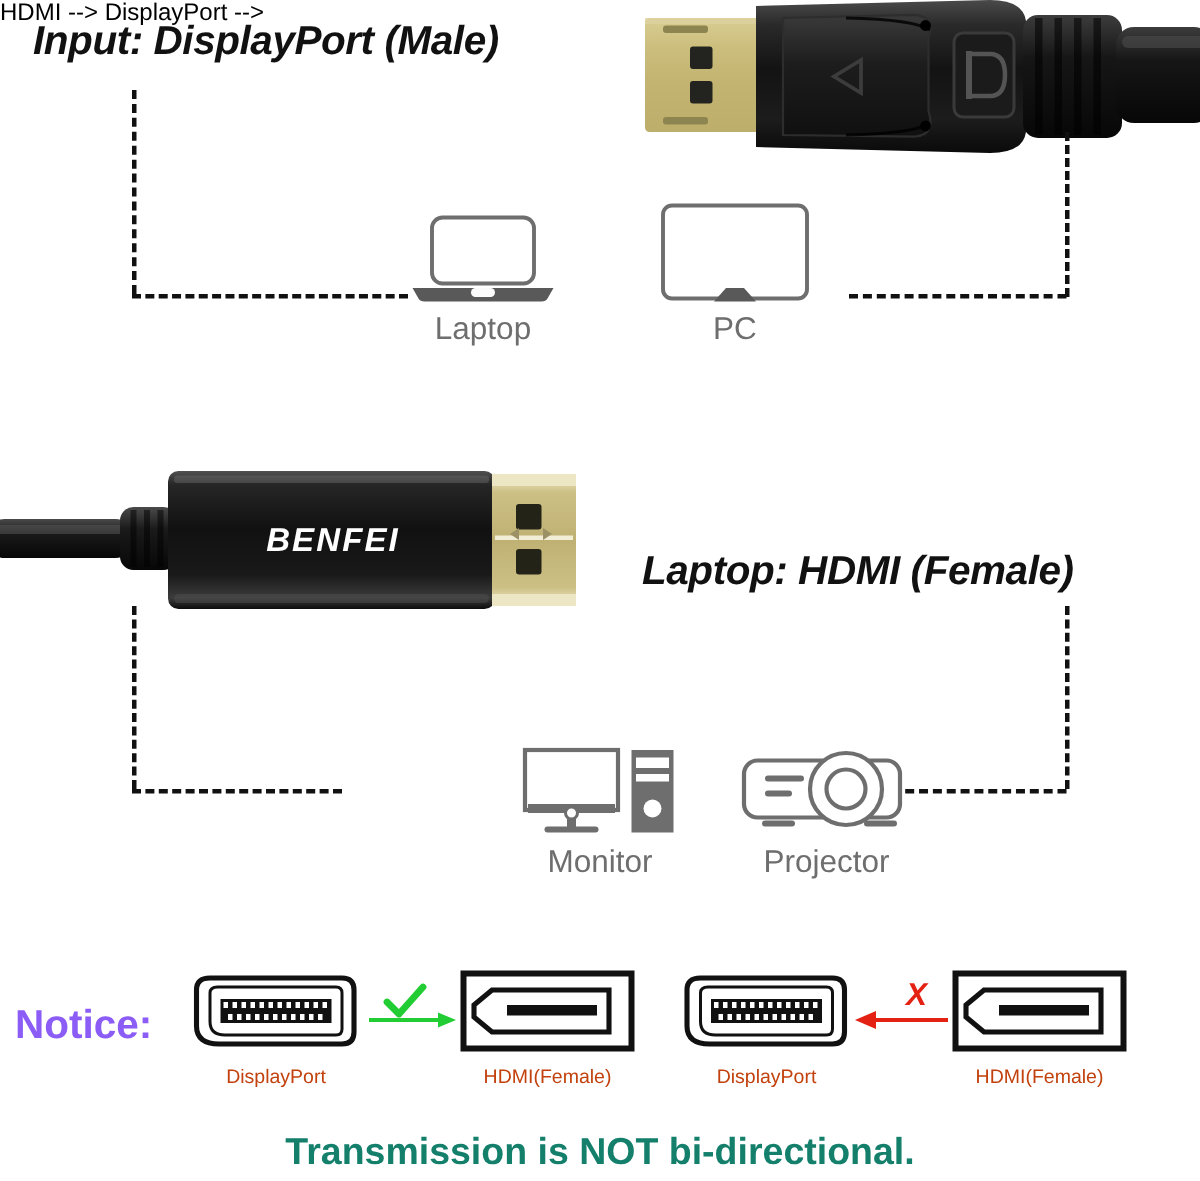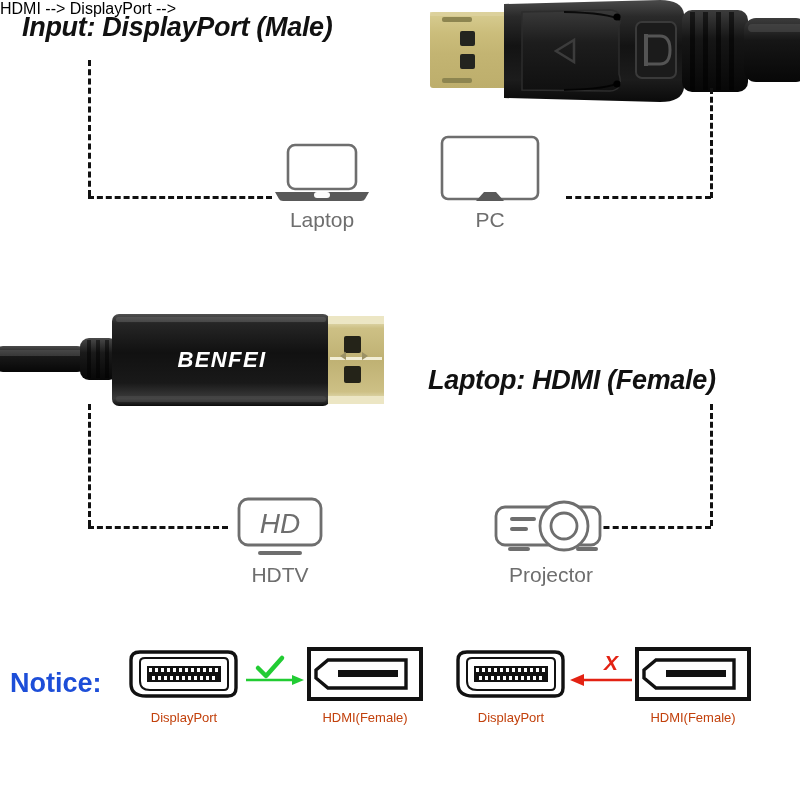--- a/index.html
+++ b/index.html
@@ -28,21 +28,21 @@
   
   .dev{position:absolute;text-align:center;}
   .dev .cap{
     font-size:21px;color:#6e6e6e;margin-top:4px;white-space:nowrap;
     font-family:"Liberation Sans", sans-serif;
   }
   .icon-grey{display:block;margin:0 auto;}
 
   
   .notice-word{
-    font-size:27px;font-weight:bold;color:#1d4ed8;white-space:nowrap;
+    font-size:27px;font-weight:bold;color:#8b5cf6;white-space:nowrap;
   }
   .port-cap{
     font-size:13px;color:#c2410c;white-space:nowrap;text-align:center;
   }
   .bottom-line{
     font-size:25px;font-weight:bold;color:#14806c;white-space:nowrap;
     text-align:center;width:100%;
   }
 
   
@@ -205,29 +205,35 @@
   
   <div class="abs section-title" style="left:428px;top:365px;">Laptop: HDMI (Female)</div>
 
   
   <div class="dash-v" style="left:88px;top:404px;height:122px;"></div>
   <div class="dash-h" style="left:88px;top:526px;width:140px;"></div>
   <div class="dash-h" style="left:585px;top:526px;width:126px;"></div>
   <div class="dash-v" style="left:710px;top:404px;height:122px;"></div>
 
   
-  <div class="dev" style="left:232px;top:497px;width:96px;">
-    <svg class="icon-grey" width="92" height="62" viewBox="0 0 92 62">
-      <rect x="5" y="2" width="82" height="46" rx="9" fill="#fff" stroke="#6e6e6e" stroke-width="2.8"></rect>
-      <text x="46" y="36" text-anchor="middle" font-family="Liberation Sans, sans-serif" font-size="28" font-style="italic" fill="#6e6e6e">HD</text>
-      <rect x="24" y="54" width="44" height="4" rx="2" fill="#6e6e6e"></rect>
-    </svg>
-    <div class="cap">HDTV</div>
-  </div>
-
+
+  <div class="dev" style="left:345px;top:497px;width:110px;">
+    <svg class="icon-grey" width="106" height="62" viewBox="0 0 106 62">
+      <rect x="3" y="3" width="62" height="40" fill="#fff" stroke="#6e6e6e" stroke-width="2.8"></rect>
+      <rect x="5" y="39" width="58" height="6" fill="#6e6e6e"></rect>
+      <rect x="31" y="45" width="6" height="10" fill="#6e6e6e"></rect>
+      <rect x="16" y="54" width="36" height="4" rx="2" fill="#6e6e6e"></rect>
+      <circle cx="34" cy="45" r="4" fill="#fff" stroke="#6e6e6e" stroke-width="2"></circle>
+      <rect x="74" y="3" width="28" height="55" fill="#6e6e6e"></rect>
+      <rect x="77" y="8" width="22" height="7" fill="#fff"></rect>
+      <rect x="77" y="19" width="22" height="5" fill="#fff"></rect>
+      <circle cx="88" cy="42" r="6" fill="#fff"></circle>
+    </svg>
+    <div class="cap">Monitor</div>
+  </div>
 
   <div class="dev" style="left:491px;top:497px;width:120px;">
     <svg class="icon-grey" width="118" height="62" viewBox="0 0 118 62">
       <rect x="4" y="10" width="104" height="38" rx="9" fill="#fff" stroke="#6e6e6e" stroke-width="2.8"></rect>
       <circle cx="72" cy="29" r="24" fill="#fff" stroke="#6e6e6e" stroke-width="2.8"></circle>
       <circle cx="72" cy="29" r="13" fill="#fff" stroke="#6e6e6e" stroke-width="2.8"></circle>
       <rect x="18" y="20" width="26" height="4" rx="2" fill="#6e6e6e"></rect>
       <rect x="18" y="30" width="18" height="4" rx="2" fill="#6e6e6e"></rect>
       <rect x="16" y="50" width="22" height="4" rx="2" fill="#6e6e6e"></rect>
       <rect x="84" y="50" width="22" height="4" rx="2" fill="#6e6e6e"></rect>
@@ -336,14 +342,15 @@
   <div class="abs" style="left:634px;top:646px;">
     <svg width="118" height="56" viewBox="0 0 118 56">
       <rect x="3" y="3" width="112" height="50" fill="#fff" stroke="#111" stroke-width="4"></rect>
       <path d="M22 14 H100 V42 H22 L10 32 V24 Z" fill="#fff" stroke="#111" stroke-width="3.4"></path>
       <rect x="32" y="24" width="60" height="7" fill="#111"></rect>
     </svg>
   </div>
   <div class="abs port-cap" style="left:626px;top:710px;width:134px;">HDMI(Female)</div>
 
   
+  <div class="abs bottom-line" style="left:0;top:754px;">Transmission is NOT bi-directional.</div>
 
 </div>
 
 </body></html>

